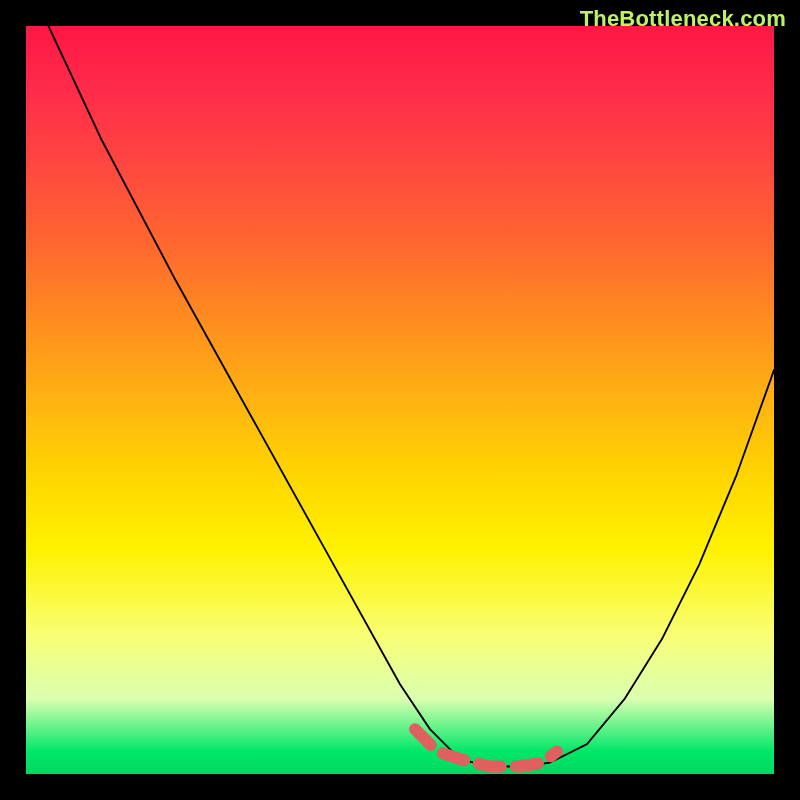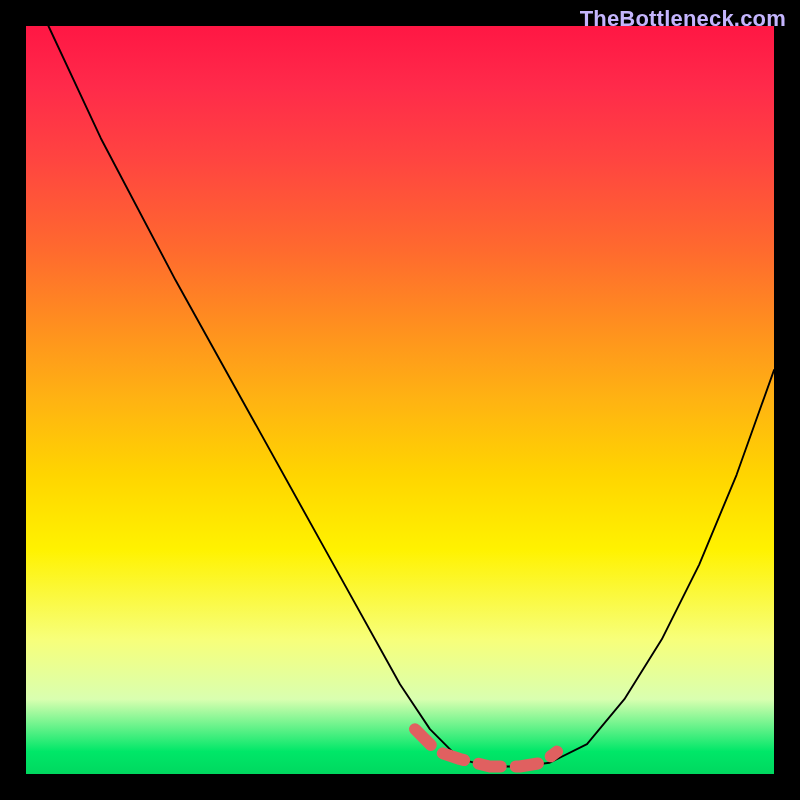--- a/index.html
+++ b/index.html
@@ -14,21 +14,21 @@
   .frame {
     position: relative;
     width: 800px;
     height: 800px;
     background: #000;
   }
   .watermark {
     position: absolute;
     top: 6px;
     right: 14px;
-    color: #c4b5fd;
+    color: #bef264;
     font-size: 22px;
     font-weight: 600;
     letter-spacing: 0.2px;
     z-index: 50;
   }
   .plot-area {
     position: absolute;
     left: 26px;
     top: 26px;
     width: 748px;

